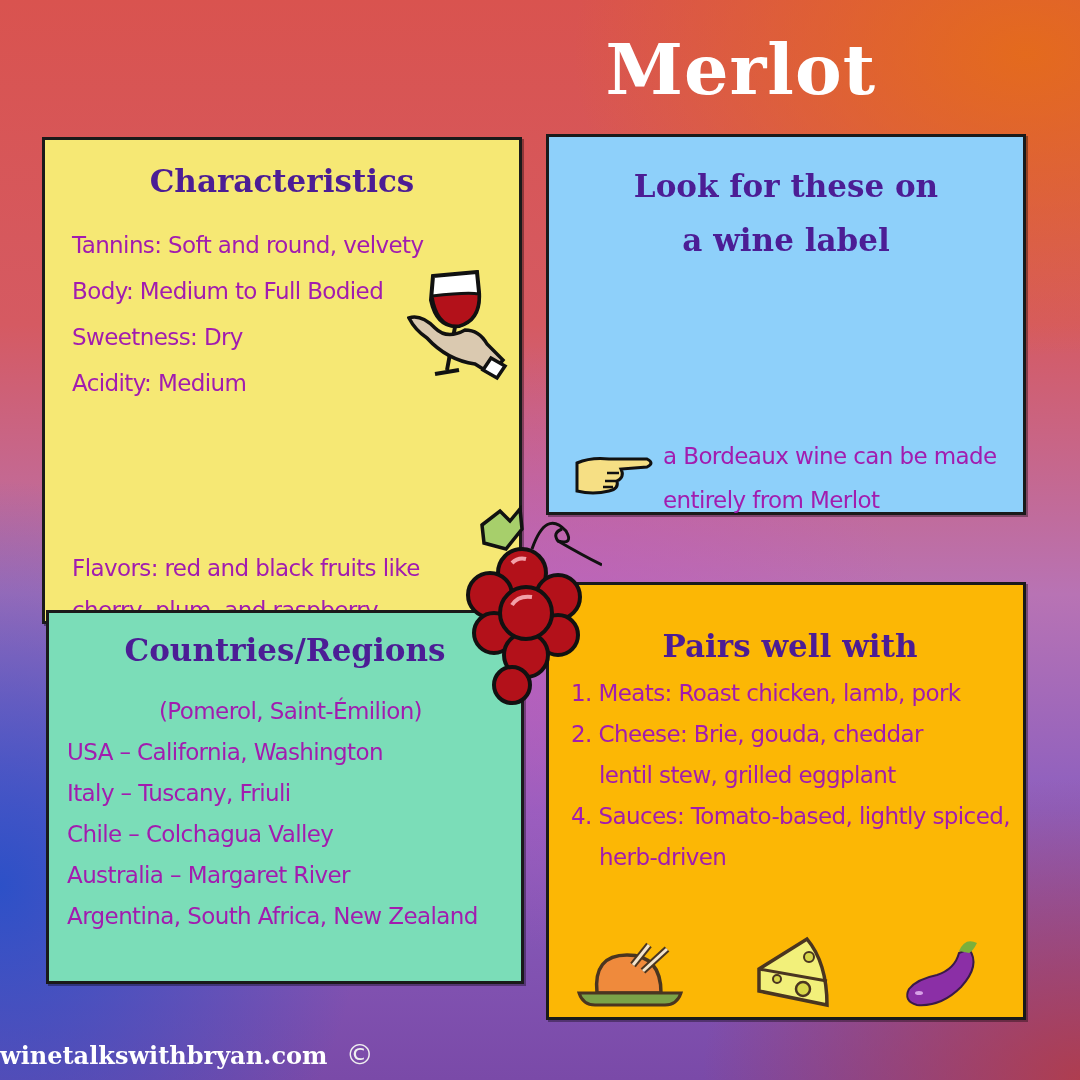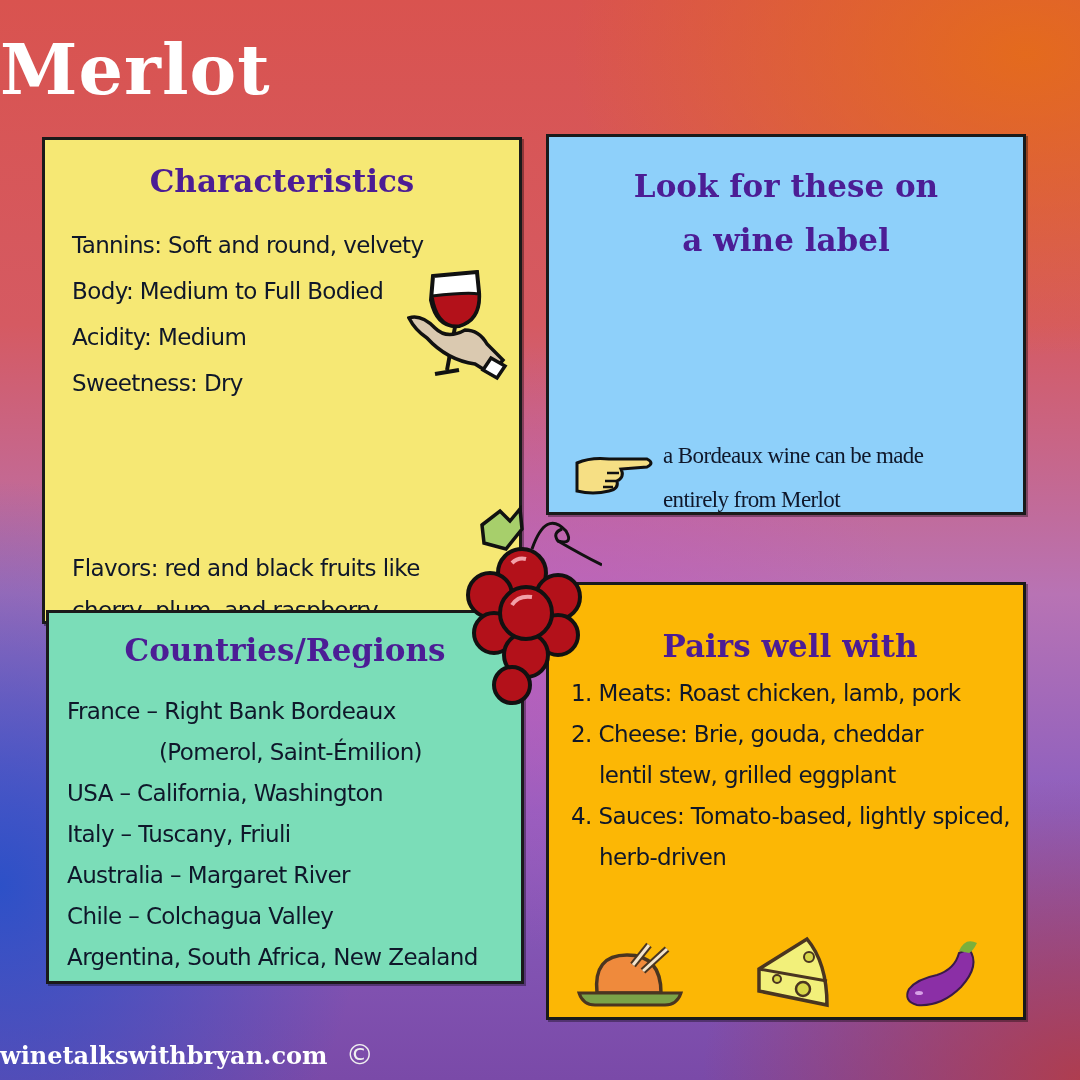--- a/index.html
+++ b/index.html
@@ -8,44 +8,44 @@
     position: relative;
     font-family: "DejaVu Sans", sans-serif;
     background:
       radial-gradient(ellipse 60% 40% at 95% 5%, rgba(230,110,20,0.85), rgba(230,110,20,0) 70%),
       radial-gradient(ellipse 45% 50% at 0% 82%, rgba(40,80,200,0.95), rgba(40,80,200,0) 75%),
       radial-gradient(ellipse 50% 40% at 100% 100%, rgba(180,60,70,0.9), rgba(180,60,70,0) 70%),
       radial-gradient(ellipse 50% 40% at 50% 60%, rgba(190,90,190,0.7), rgba(190,90,190,0) 70%),
       linear-gradient(180deg, #d9534f 0%, #d55a62 30%, #b873b4 55%, #8c5fbf 75%, #7a4aa8 100%);
   }
   .title {
-    position: absolute; top: 28px; left: 0; width: 876px; text-align: left;
+    position: absolute; top: 28px; left: 0; width: 876px; text-align: right;
     font-family: "DejaVu Serif", serif; font-weight: 900; font-size: 70px;
     color: #ffffff; letter-spacing: 1px;
   }
   .card {
     position: absolute; border: 3px solid #1a1a1a;
     box-shadow: 2px 2px 0 rgba(0,0,0,0.35);
   }
   .card h2 {
     font-family: "DejaVu Serif", serif; font-weight: 700; color: #4c1d95;
     text-align: center; font-size: 31px; line-height: 1.5;
   }
   .body-text {
-    font-family: "DejaVu Sans", sans-serif; font-size: 23px; color: #0f172a;
+    font-family: "DejaVu Sans", sans-serif; font-size: 23px; color: #a21caf;
     letter-spacing: -0.6px;
   }
   #card-char { left: 42px; top: 137px; width: 480px; height: 487px; background: #f6e874; }
   #card-char h2 { margin-top: 18px; }
   #card-char .attrs { position: absolute; left: 27px; top: 82px; line-height: 46px; }
   #card-char .flavors { position: absolute; left: 27px; top: 408px; line-height: 41.5px; width: 400px; }
   #card-label { left: 546px; top: 134px; width: 480px; height: 381px; background: #8ed0fa; }
   #card-label h2 { margin-top: 22px; line-height: 54px; }
   #card-label .syn { position: absolute; left: 27px; top: 175px; line-height: 44px; }
-  #card-label .note { position: absolute; left: 114px; top: 297px; line-height: 44px; font-family: Liberation Serif, serif; }
+  #card-label .note { position: absolute; left: 114px; top: 297px; line-height: 44px; }
   #card-regions { left: 46px; top: 610px; width: 478px; height: 374px; background: #7bddb8; }
   #card-regions h2 { margin-top: 14px; }
   #card-regions .list { position: absolute; left: 18px; top: 78px; line-height: 41px; }
   #card-regions .indent { padding-left: 92px; }
   #card-pairs { left: 546px; top: 582px; width: 480px; height: 438px; background: #fcb705; padding-left: 8px; }
   #card-pairs h2 { margin-top: 38px; }
   #card-pairs .list { position: absolute; left: 22px; top: 88px; line-height: 41px; }
   #card-pairs .cont { padding-left: 28px; }
   .icon { position: absolute; }
   .footer {
@@ -57,22 +57,22 @@
 </head>
 <body>
 
 <div class="title">Merlot</div>
 
 <div class="card" id="card-char">
   <h2>Characteristics</h2>
   <div class="attrs body-text">
     <div>Tannins: Soft and round, velvety</div>
     <div>Body: Medium to Full Bodied</div>
+    <div>Sweetness: Dry</div>
     <div>Acidity: Medium</div>
-    <div>Sweetness: Dry</div>
   </div>
   <div class="flavors body-text">
     <div>Flavors: red and black fruits like</div>
     <div>cherry, plum, and raspberry,</div>
     <div>with possible hints of chocolate,</div>
     <div>vanilla, and spice, especially when</div>
     <div>aged in oak</div>
   </div>
   <svg class="icon" style="left:362px;top:130px" width="104" height="116" viewBox="0 0 104 116">
     <path d="M26 6 L70 2 L72 22 Q74 50 52 56 Q30 58 24 30 Z" fill="#ffffff" stroke="#111" stroke-width="4"></path>
@@ -95,26 +95,25 @@
   </svg>
   <div class="note body-text">
     <div>a Bordeaux wine can be made</div>
     <div>entirely from Merlot</div>
   </div>
 </div>
 
 <div class="card" id="card-regions">
   <h2>Countries/Regions</h2>
   <div class="list body-text">
-    <div>France – Right Bank Bordeaux</div>
     <div class="indent">(Pomerol, Saint-Émilion)</div>
     <div>USA – California, Washington</div>
     <div>Italy – Tuscany, Friuli</div>
+    <div>Chile – Colchagua Valley</div>
     <div>Australia – Margaret River</div>
-    <div>Chile – Colchagua Valley</div>
     <div>Argentina, South Africa, New Zealand</div>
   </div>
 </div>
 
 <div class="card" id="card-pairs">
   <h2>Pairs well with</h2>
   <div class="list body-text">
     <div>1. Meats: Roast chicken, lamb, pork</div>
     <div>2. Cheese: Brie, gouda, cheddar</div>
     <div class="cont">lentil stew, grilled eggplant</div>

